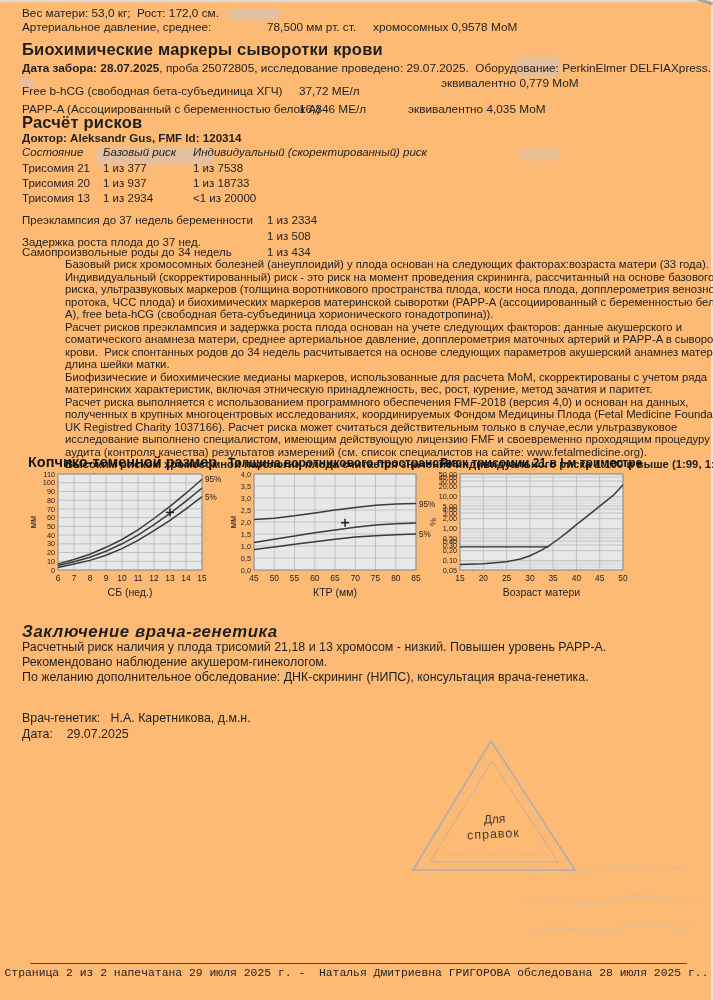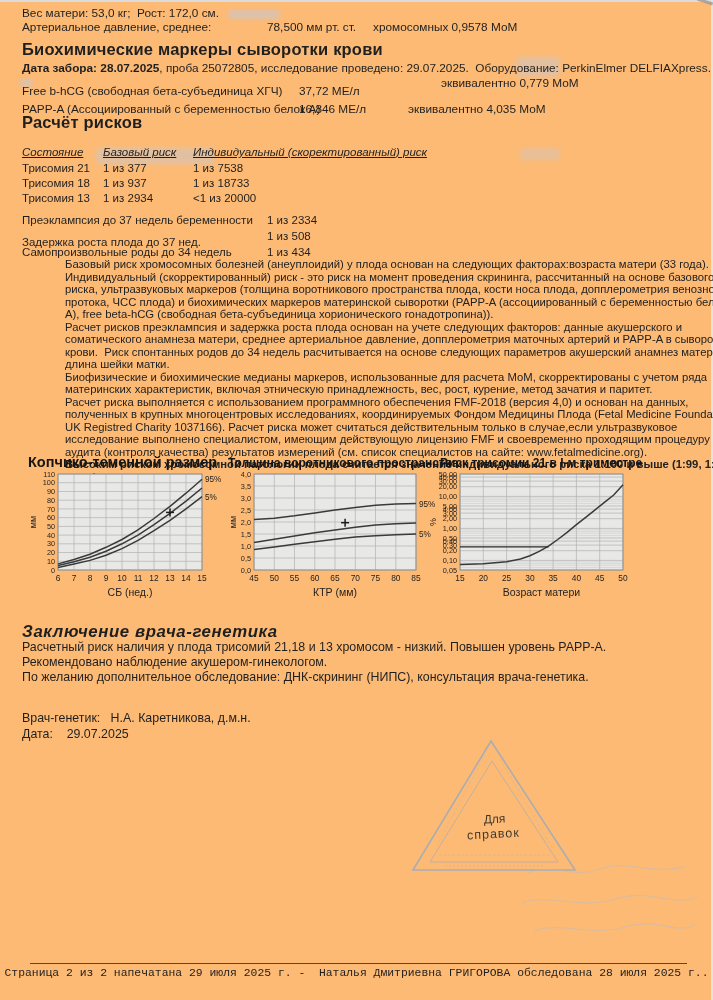--- a/index.html
+++ b/index.html
@@ -4,21 +4,21 @@
 <style>
   html,body{margin:0;padding:0;background:#e9e9e9;}
   .page{
     position:relative; width:713px; height:1000px; margin:0 auto;
     background:#fdba74; overflow:hidden;
     font-family:"Liberation Sans", sans-serif; color:#1f1f1f;
   }
   .abs{position:absolute;}
   .t{font-size:11.8px; white-space:nowrap;}
   .b{font-weight:bold;}
-  .i{font-style:italic;text-decoration:underline;}
+  .i{font-style:italic;}
   .h1{font-size:16.5px; font-weight:bold; letter-spacing:.2px; white-space:nowrap;}
   .small{font-size:11.5px; white-space:nowrap;}
   .notes{font-size:11.3px; line-height:12.5px; color:#222; text-align:left;margin-left:43px;}
   .notes p{margin:0;}
   .concl{font-size:12.4px; white-space:nowrap;}
   .chart{position:absolute;}
   .chart-title{font-weight:bold; color:#161616; white-space:nowrap;}
   .scan-top{position:absolute;left:0;top:0;width:100%;height:2px;background:#dcdcdc;}
   .scan-right{position:absolute;right:0;top:0;width:2px;height:100%;background:#e3e3e2;}
   .smudge{position:absolute;border-radius:4px;background:#b9cbe8;filter:blur(2px);}
@@ -49,31 +49,32 @@
 
   <div class="abs t" style="left:22px;top:84px;">Free b-hCG (свободная бета-субъединица ХГЧ)</div>
   <div class="abs t" style="left:299px;top:84px;">37,72 МЕ/л</div>
   <div class="abs t" style="left:408px;top:76px;margin-left:33px;">эквивалентно 0,779 МоМ</div>
 
   <div class="abs t" style="left:22px;top:102px;">PAPP-A (Ассоциированный с беременностью белок А)</div>
   <div class="abs t" style="left:299px;top:102px;">16,846 МЕ/л</div>
   <div class="abs t" style="left:408px;top:102px;">эквивалентно 4,035 МоМ</div>
 
   <div class="abs h1" style="left:22px;top:113px;">Расчёт рисков</div>
+  <div class="abs t b" style="left:22px;top:131px;font-size:11.6px;">Доктор: Aleksandr Gus, FMF Id: 120314</div>
 
   <div>
     <div class="abs small i" style="left:22px;top:146px;">Состояние</div>
     <div class="abs small i" style="left:103px;top:146px;">Базовый риск</div>
     <div class="abs small i" style="left:193px;top:146px;">Индивидуальный (скоректированный) риск</div>
 
     <div class="abs small" style="left:22px;top:162px;">Трисомия 21</div>
     <div class="abs small" style="left:103px;top:162px;">1 из 377</div>
     <div class="abs small" style="left:193px;top:162px;">1 из 7538</div>
 
-    <div class="abs small" style="left:22px;top:177px;">Трисомия 18</div>
+    <div class="abs small" style="left:22px;top:177px;">Трисомия 20</div>
     <div class="abs small" style="left:103px;top:177px;">1 из 937</div>
     <div class="abs small" style="left:193px;top:177px;">1 из 18733</div>
 
     <div class="abs small" style="left:22px;top:192px;">Трисомия 13</div>
     <div class="abs small" style="left:103px;top:192px;">1 из 2934</div>
     <div class="abs small" style="left:193px;top:192px;">&lt;1 из 20000</div>
   </div>
 
   <div class="abs small" style="left:22px;top:214px;">Преэклампсия до 37 недель беременности</div>
   <div class="abs small" style="left:267px;top:214px;">1 из 2334</div>

